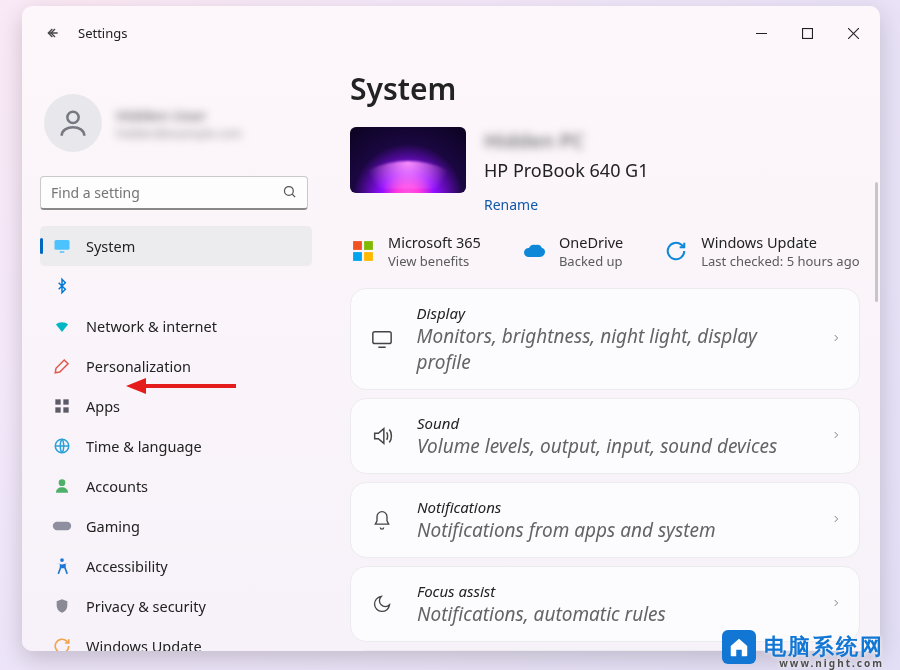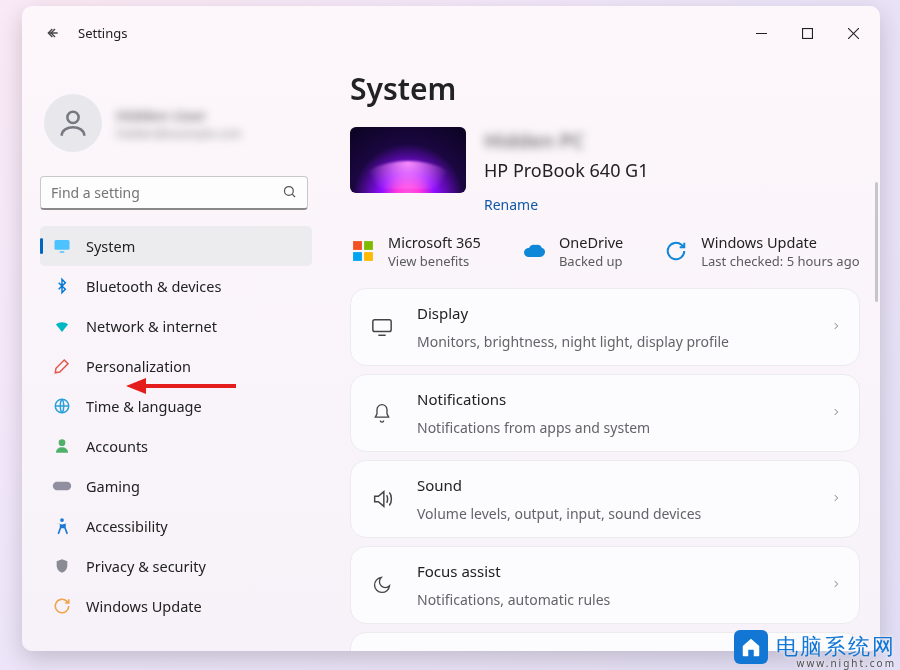--- a/index.html
+++ b/index.html
@@ -105,43 +105,44 @@
   .st-sub { font-size:13px; color:#5b5b5b; }
 
   .cards { display:flex; flex-direction:column; gap:8px; }
   .card {
     background:#fcfbfd;
     border:1px solid #ebeaec;
     border-radius:16px;
     display:flex; align-items:center;
     padding: 14px 18px;
     gap: 22px;
+    font-style: italic;
   }
   .card .cicon { width:26px; height:26px; color:#444; display:flex; align-items:center; justify-content:center;}
   .ctitle { font-size:15px; color:#222; }
-  .csub { font-size:14px; color:#646468; margin-top:9px; }
+  .csub { font-size:19px; color:#646468; margin-top:0; }
   .card .chev { margin-left:auto; color:#7e7e85; }
 
   
   .scrollbar-ind {
     position:absolute; right:2px; top:134px; width:3px; height:120px;
     background:#c6c6c9; border-radius:3px;
   }
 
   
   .arrow {
     position:absolute; left:126px; top:376px; pointer-events:none;
     color:#e51c1c;
   }
 
   
   .wm {
-    position:absolute; right:4px; bottom:6px;
+    position:absolute; right:16px; bottom:6px;
     display:flex; align-items:center; gap:8px;
-    font-weight:400; color:#1176d4;
+    font-weight:700; color:#1176d4;
     text-shadow: 0 0 4px #fff;
   }
   .wm .wicon {
     width:34px;height:34px;border-radius:6px;background:#1176d4;
     display:flex;align-items:center;justify-content:center;color:#fff;
   }
   .wm .cn {font-size:22px; letter-spacing:2px; font-family: "Microsoft YaHei","SimHei",sans-serif;}
   .wm .url {font-size:10px; color:#4e4e4e; position:absolute; right:0; bottom:-6px; letter-spacing:2px;}
 </style>
 </head>
@@ -213,37 +214,47 @@
               </svg>
             </span>
             <span>System</span>
           </div>
           <div class="navitem">
             <span class="nicon">
               <svg width="16" height="18" viewBox="0 0 24 24" fill="none" stroke="#0078d4" stroke-width="2.2">
                 <path d="M7 7l10 10-5 5V2l5 5L7 17"></path>
               </svg>
             </span>
-            <span>Bluetooth &amp; devices</span>
           </div>
           <div class="navitem">
             <span class="nicon">
               <svg width="18" height="18" viewBox="0 0 24 24" fill="#00b7c3">
                 <path d="M12 20l8-10c-4-4-12-4-16 0l8 10z"></path>
               </svg>
             </span>
             <span>Network &amp; internet</span>
           </div>
           <div class="navitem">
             <span class="nicon">
               <svg width="18" height="18" viewBox="0 0 24 24" fill="none" stroke="#e3574b" stroke-width="2">
                 <path d="M15 4l5 5L9 20l-6 1 1-6L15 4z"></path>
               </svg>
             </span>
             <span>Personalization</span>
+          </div>
+          <div class="navitem">
+            <span class="nicon">
+              <svg width="16" height="16" viewBox="0 0 24 24" fill="#5b5b68">
+                <rect x="2" y="2" width="8" height="8"></rect>
+                <rect x="14" y="2" width="8" height="8"></rect>
+                <rect x="2" y="14" width="8" height="8"></rect>
+                <rect x="14" y="14" width="8" height="8"></rect>
+              </svg>
+            </span>
+            <span>Apps</span>
           </div>
           <div class="navitem">
             <span class="nicon">
               <svg width="18" height="18" viewBox="0 0 24 24" fill="none" stroke="#2aa0d8" stroke-width="2">
                 <circle cx="12" cy="12" r="9"></circle>
                 <path d="M3 12h18M12 3c3 3 3 15 0 18M12 3c-3 3-3 15 0 18"></path>
               </svg>
             </span>
             <span>Time &amp; language</span>
           </div>
@@ -357,44 +368,44 @@
             <div>
               <div class="ctitle">Display</div>
               <div class="csub">Monitors, brightness, night light, display profile</div>
             </div>
             <span class="chev"><svg width="10" height="14" viewBox="0 0 24 24" fill="none" stroke="currentColor" stroke-width="2.4">
                 <path d="M9 5l7 7-7 7"></path>
               </svg></span>
           </div>
           <div class="card">
             <span class="cicon">
-              <svg width="20" height="22" viewBox="0 0 24 24" fill="none" stroke="currentColor" stroke-width="1.6">
-                <path d="M6 8a6 6 0 1112 0v5l2 4H4l2-4V8z"></path>
-                <path d="M10 21a2 2 0 004 0"></path>
+              <svg width="22" height="22" viewBox="0 0 24 24" fill="none" stroke="currentColor" stroke-width="1.6">
+                <path d="M4 9v6h4l6 5V4L8 9H4z"></path>
+                <path d="M17 8c1.5 1.5 1.5 6.5 0 8"></path>
+                <path d="M20 5c3 3 3 11 0 14"></path>
               </svg>
             </span>
             <div>
-              <div class="ctitle">Notifications</div>
-              <div class="csub">Notifications from apps and system</div>
+              <div class="ctitle">Sound</div>
+              <div class="csub">Volume levels, output, input, sound devices</div>
             </div>
             <span class="chev"><svg width="10" height="14" viewBox="0 0 24 24" fill="none" stroke="currentColor" stroke-width="2.4">
                 <path d="M9 5l7 7-7 7"></path>
               </svg></span>
           </div>
           <div class="card">
             <span class="cicon">
-              <svg width="22" height="22" viewBox="0 0 24 24" fill="none" stroke="currentColor" stroke-width="1.6">
-                <path d="M4 9v6h4l6 5V4L8 9H4z"></path>
-                <path d="M17 8c1.5 1.5 1.5 6.5 0 8"></path>
-                <path d="M20 5c3 3 3 11 0 14"></path>
+              <svg width="20" height="22" viewBox="0 0 24 24" fill="none" stroke="currentColor" stroke-width="1.6">
+                <path d="M6 8a6 6 0 1112 0v5l2 4H4l2-4V8z"></path>
+                <path d="M10 21a2 2 0 004 0"></path>
               </svg>
             </span>
             <div>
-              <div class="ctitle">Sound</div>
-              <div class="csub">Volume levels, output, input, sound devices</div>
+              <div class="ctitle">Notifications</div>
+              <div class="csub">Notifications from apps and system</div>
             </div>
             <span class="chev"><svg width="10" height="14" viewBox="0 0 24 24" fill="none" stroke="currentColor" stroke-width="2.4">
                 <path d="M9 5l7 7-7 7"></path>
               </svg></span>
           </div>
           <div class="card">
             <span class="cicon">
               <svg width="20" height="20" viewBox="0 0 24 24" fill="none" stroke="currentColor" stroke-width="1.6">
                 <path d="M21 13A9 9 0 1111 3a7 7 0 0010 10z"></path>
               </svg>

